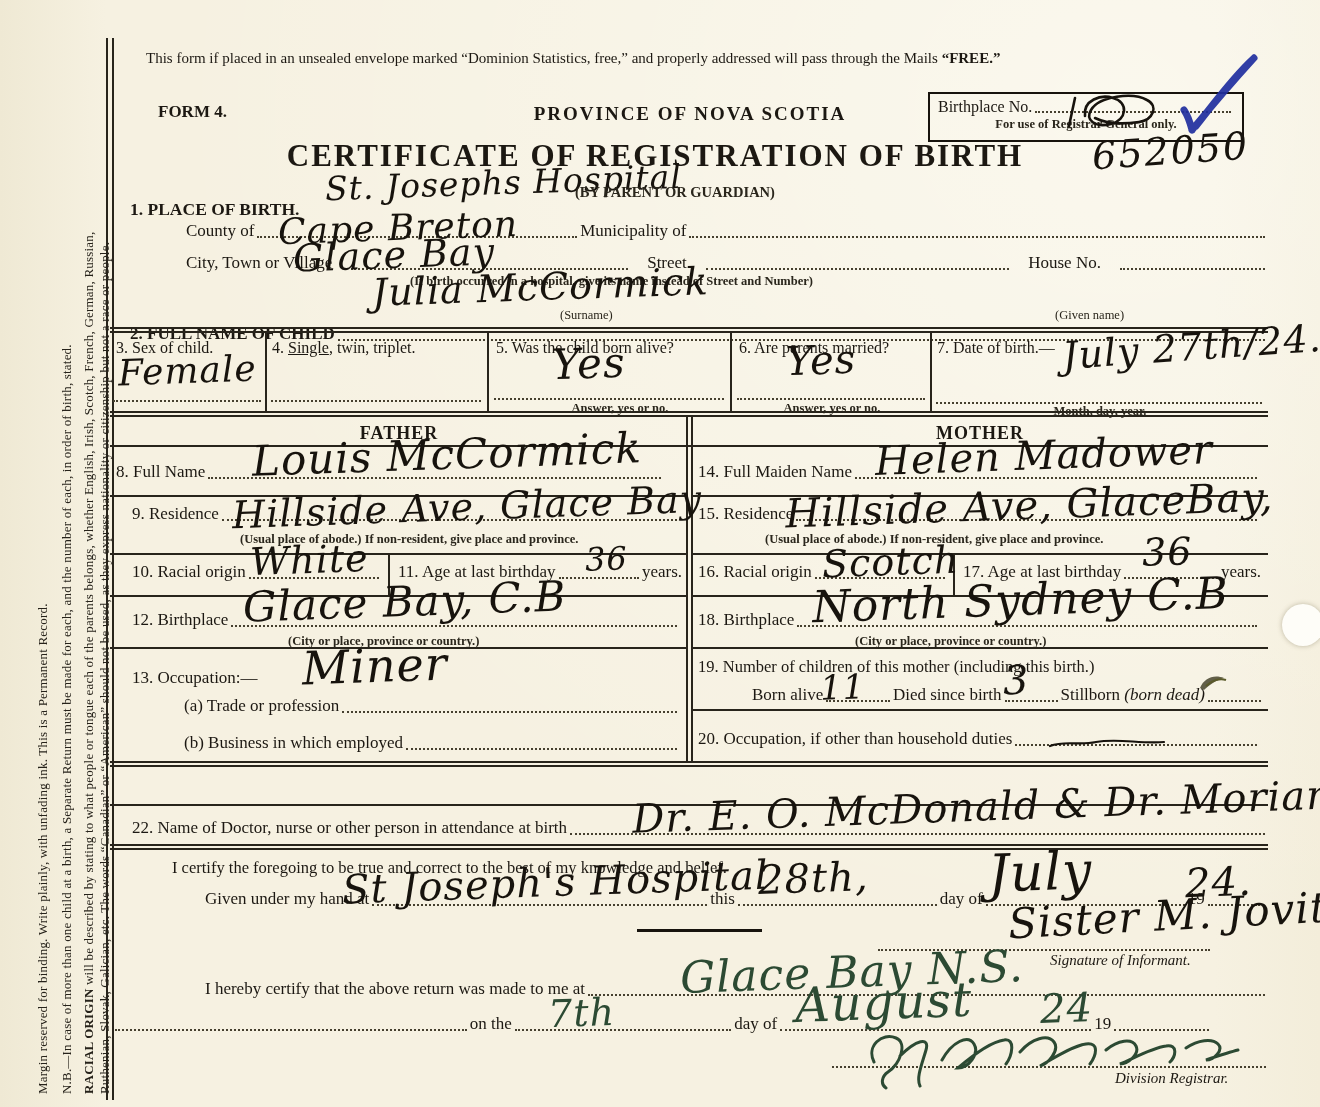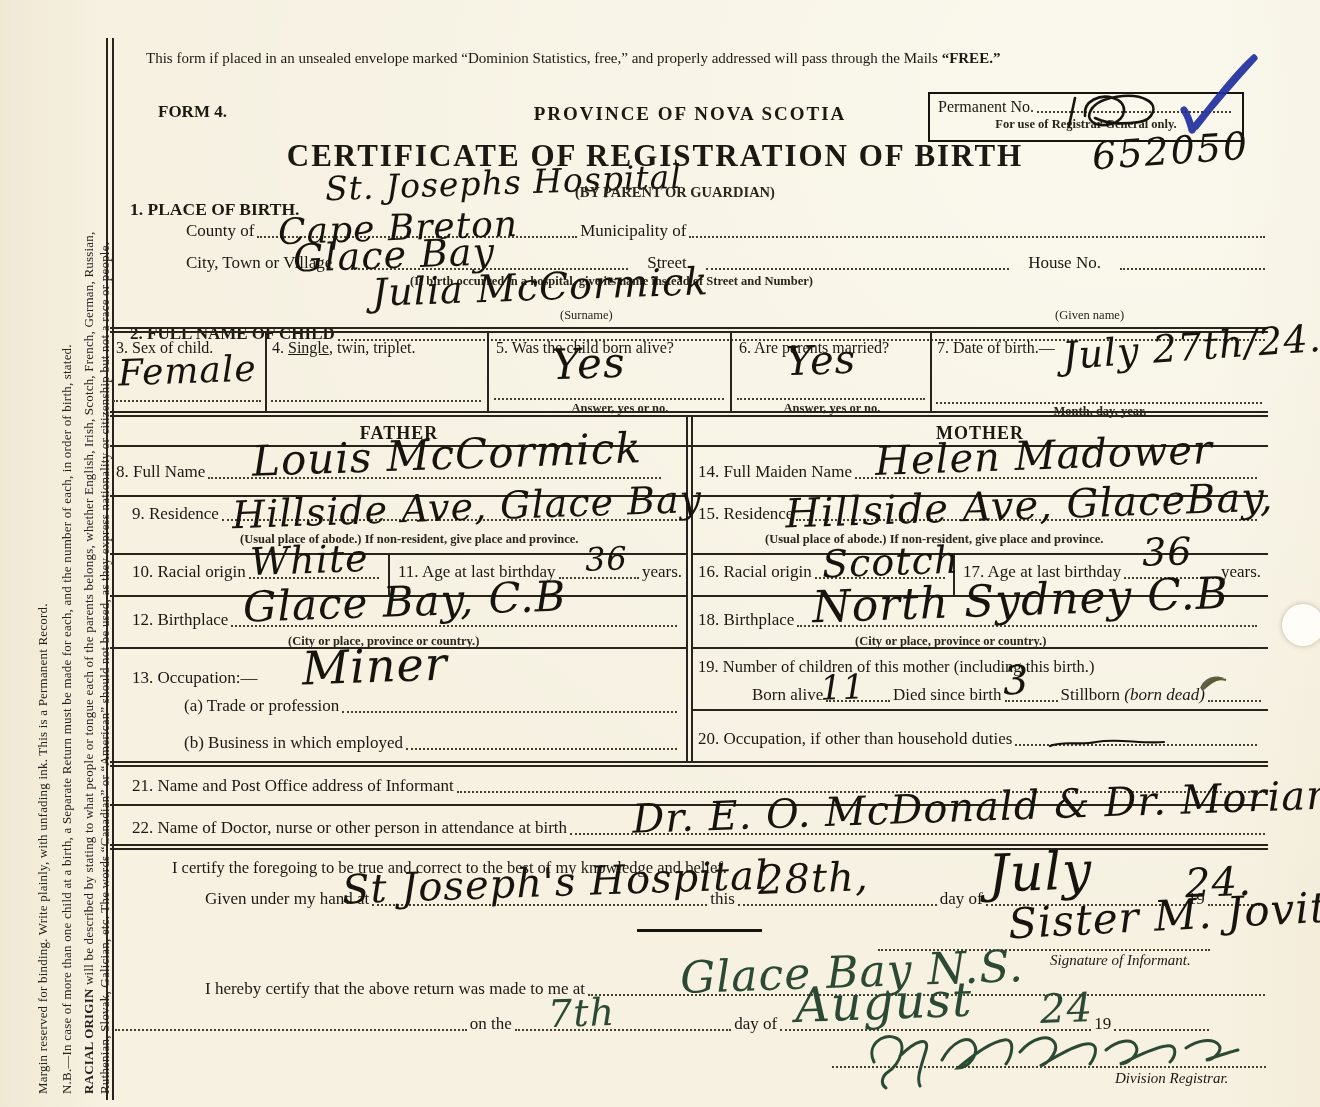--- a/index.html
+++ b/index.html
@@ -47,21 +47,21 @@
 
   <div class="abs" style="left:146px;top:50px;width:1130px;font-size:15px;">
     <span>This form if placed in an unsealed envelope marked “Dominion Statistics, free,” and properly addressed will pass through the Mails </span><b>“FREE.”</b>
   </div>
 
   <div class="abs lbl lbl-b" style="left:158px;top:86px;font-size:17px;margin-top:16px;">FORM 4.</div>
   <div class="abs lbl-b center" style="left:440px;top:103px;width:500px;font-size:19px;letter-spacing:2px;font-weight:700;">PROVINCE OF NOVA SCOTIA</div>
 
   <div class="abs" style="left:928px;top:92px;width:312px;height:46px;border:2px solid #17130d;">
     <div style="display:flex;align-items:flex-end;padding:4px 8px 0 8px;">
-      <span class="lbl" style="font-size:16px;">Permanent No.</span>
+      <span class="lbl" style="font-size:16px;">Birthplace No.</span>
       <span class="dots"></span>
     </div>
     <div class="note center" style="margin-top:1px;">For use of Registrar General only.</div>
   </div>
 
   <svg class="abs" style="left:1055px;top:86px;" width="130" height="52" viewBox="0 0 130 52">
     <path d="M14,40 L20,12 M30,30 C28,14 46,8 58,12 C74,16 72,34 56,38 C40,42 30,34 36,24 C44,10 78,6 92,14 C104,20 98,34 84,36 C70,38 52,38 40,32" fill="none" stroke="#17130d" stroke-width="2.6" stroke-linecap="round"></path>
   </svg>
 
   <svg class="abs" style="left:1168px;top:52px;" width="100" height="90" viewBox="0 0 100 90">
@@ -245,24 +245,20 @@
     <span class="lbl">20. Occupation, if other than household duties</span>
     <span class="dots"></span>
   </div>
   <svg class="abs" style="left:1048px;top:736px;" width="120" height="14" viewBox="0 0 120 14">
     <path d="M2,10 C18,4 30,10 48,6 C70,2 92,8 116,6" fill="none" stroke="#17130d" stroke-width="2.2" stroke-linecap="round"></path>
   </svg>
 
   <div class="hline" style="left:110px;top:761px;width:1158px;"></div>
   <div class="hline" style="left:110px;top:765px;width:1158px;"></div>
 
-  <div class="frow" style="left:132px;top:777px;width:1136px;">
-    <span class="lbl">21. Name and Post Office address of Informant</span>
-    <span class="dots"></span>
-  </div>
   <div class="hline" style="left:110px;top:804px;width:1158px;"></div>
 
   <div class="frow" style="left:132px;top:819px;width:1136px;">
     <span class="lbl">22. Name of Doctor, nurse or other person in attendance at birth</span>
     <span class="dots"></span>
   </div>
   <div class="hw" style="left:632px;top:786px;font-size:40px;">Dr. E. O. McDonald &amp; Dr. Moriarty</div>
   <div class="hline" style="left:110px;top:844px;width:1158px;"></div>
   <div class="hline" style="left:110px;top:848px;width:1158px;"></div>
 

